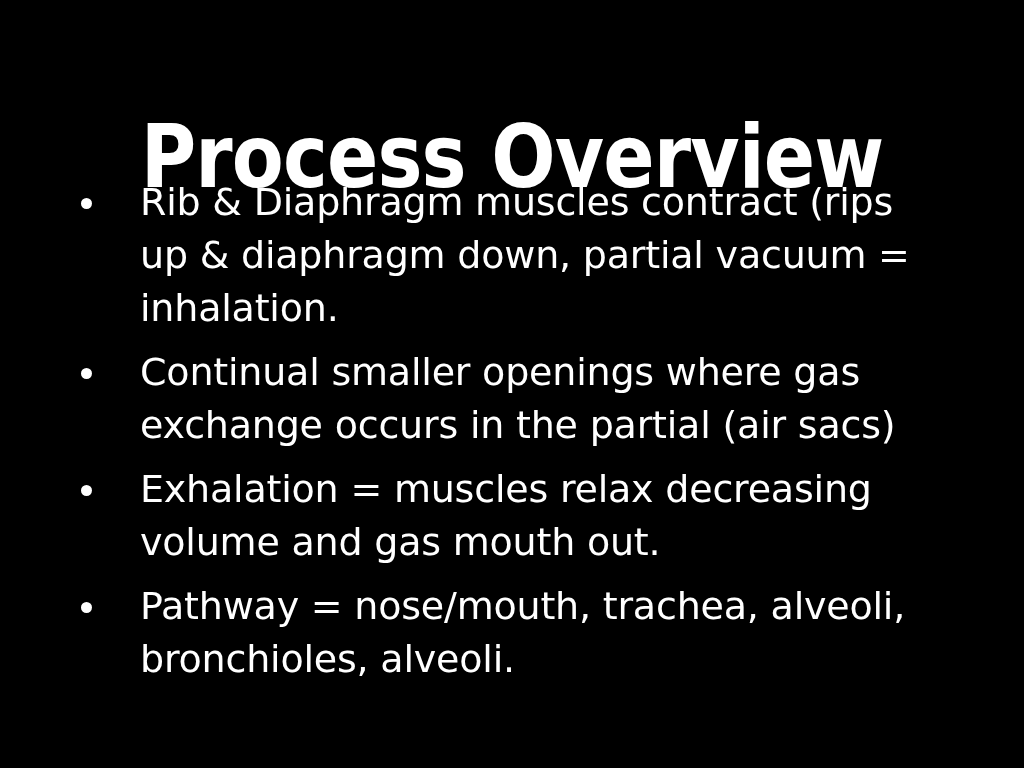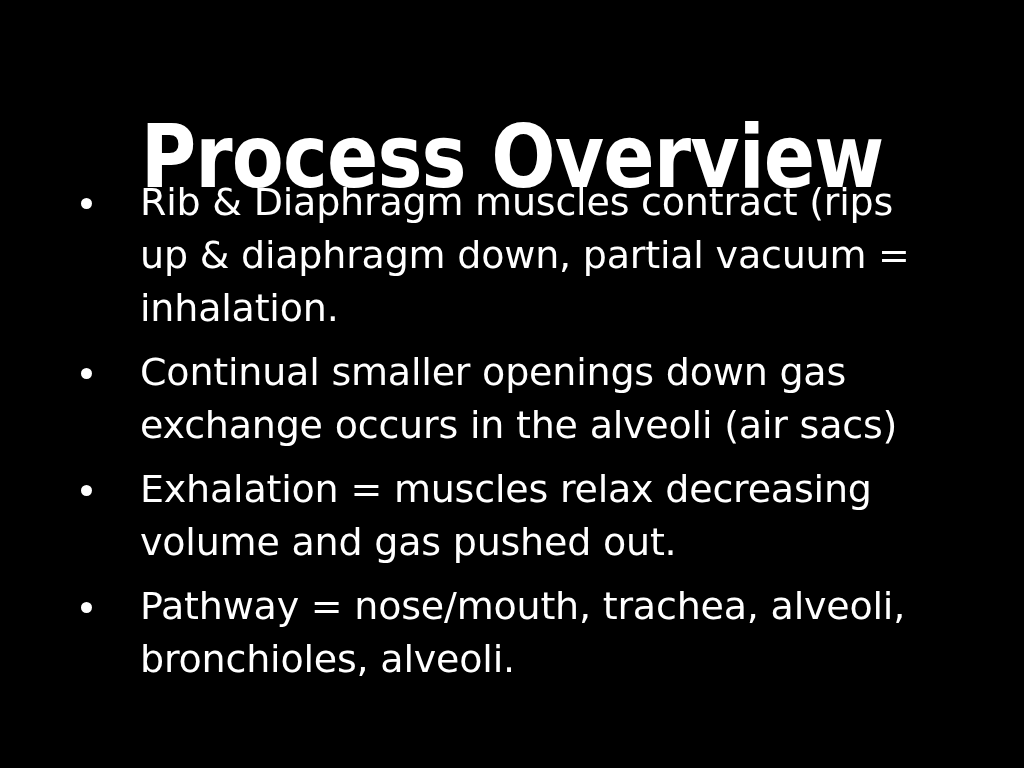--- a/index.html
+++ b/index.html
@@ -94,26 +94,26 @@
 
   <ul id="bullet-list">
 
     <li class="bullet-item">
       <span class="bullet-marker"></span>
       <span class="bullet-text">Rib &amp; Diaphragm muscles contract (rips up &amp; diaphragm down, partial vacuum = inhalation.</span>
     </li>
 
     <li class="bullet-item">
       <span class="bullet-marker"></span>
-      <span class="bullet-text">Continual smaller openings down gas exchange occurs in the alveoli (air sacs)</span>
+      <span class="bullet-text">Continual smaller openings where gas exchange occurs in the partial (air sacs)</span>
     </li>
 
     <li class="bullet-item">
       <span class="bullet-marker"></span>
-      <span class="bullet-text">Exhalation = muscles relax decreasing volume and gas pushed out.</span>
+      <span class="bullet-text">Exhalation = muscles relax decreasing volume and gas mouth out.</span>
     </li>
 
     <li class="bullet-item">
       <span class="bullet-marker"></span>
       <span class="bullet-text">Pathway = nose/mouth, trachea, alveoli, bronchioles, alveoli.</span>
     </li>
 
   </ul>
 
 </div>

